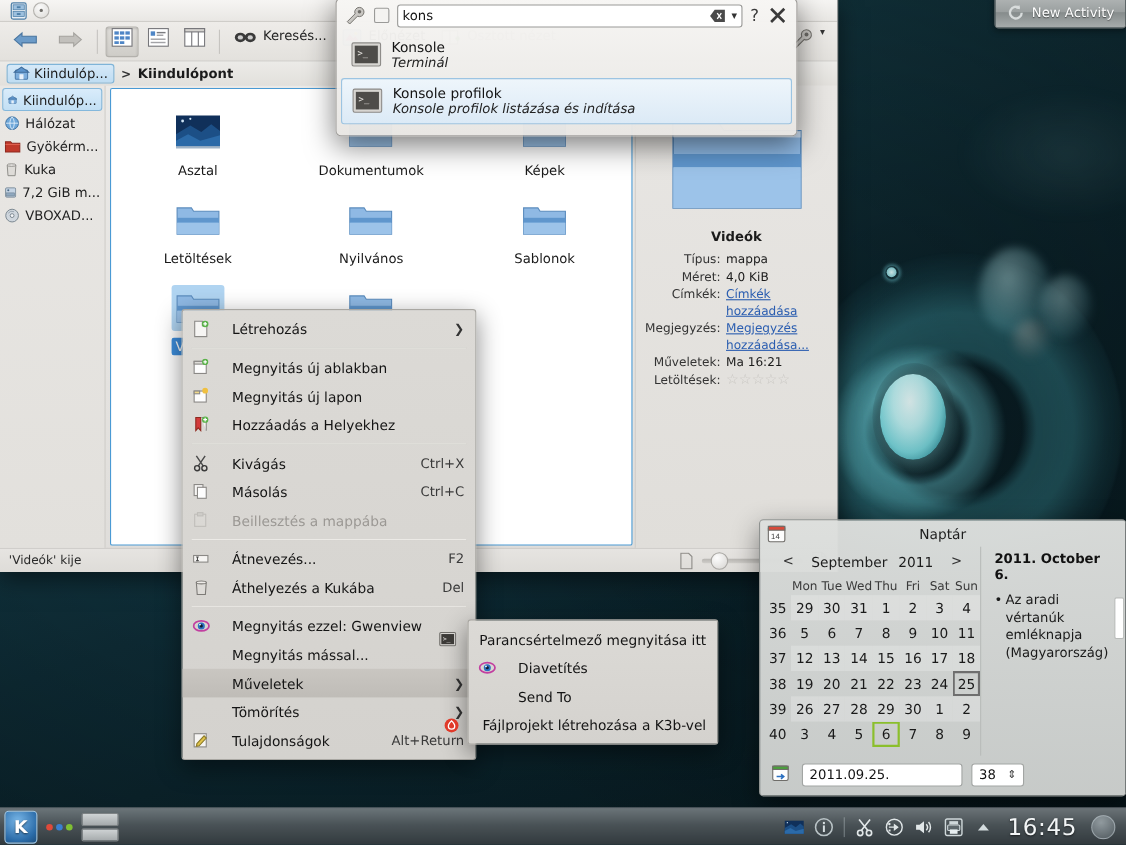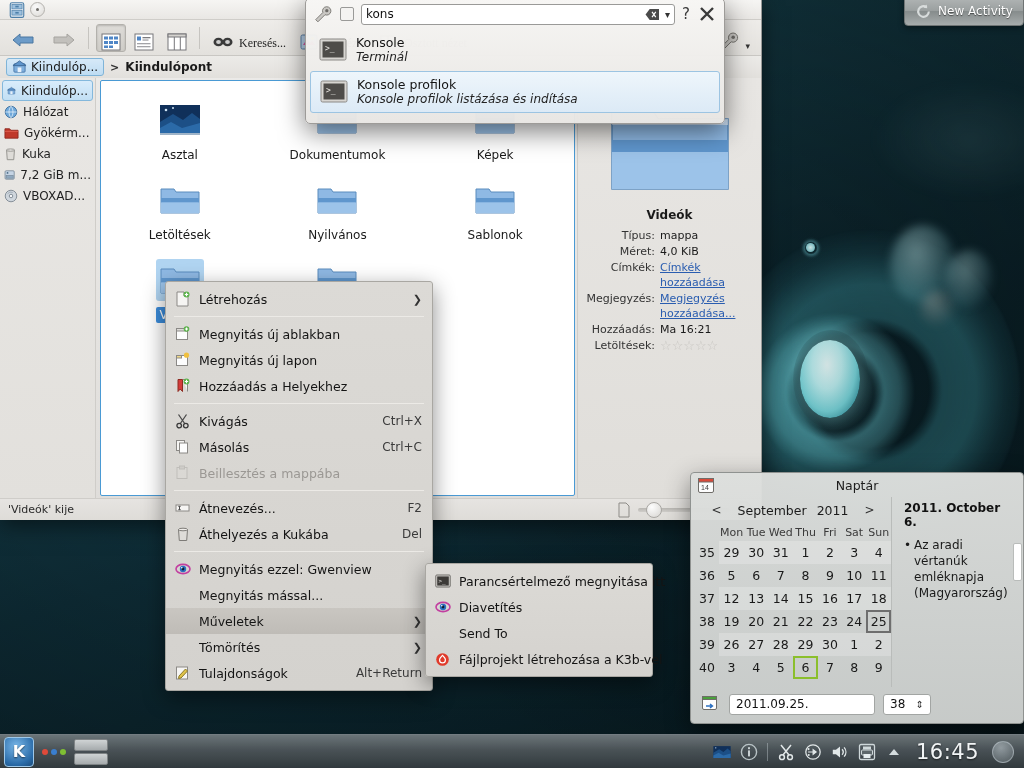--- a/index.html
+++ b/index.html
@@ -60,22 +60,22 @@
   
   #dolphin{left:0;top:0;width:762px;height:520px;
     background:linear-gradient(180deg,#edecea 0%,#e6e4e1 55%,#dfdddA 100%);
     border:1px solid #9a9a98;border-top:none;border-left:none;
     box-shadow:0 6px 20px rgba(0,0,0,0.5);}
   #dolphinTitle{height:20px;background:linear-gradient(180deg,#f6f5f3,#e9e7e4);
     border-bottom:1px solid #cfcdc9;position:relative;}
   .tb-ico{width:17px;height:17px;display:inline-block;vertical-align:middle;}
   #dolphinToolbar{height:36px;display:flex;align-items:center;gap:3px;padding:0 6px;
     background:linear-gradient(180deg,#eeece9,#e3e1dd);border-bottom:1px solid #c9c7c3;}
-  .tbtn{height:28px;min-width:28px;display:flex;align-items:flex-end;justify-content:center;
-    border-radius:3px;border:1px solid transparent;padding:0 4px;gap:5px;color:#252525;font-size:12px;font-family:Liberation Serif, serif;}
+  .tbtn{height:28px;min-width:28px;display:flex;align-items:flex-start;justify-content:center;
+    border-radius:3px;border:1px solid transparent;padding:0 4px;gap:5px;color:#252525;font-size:12px;}
   .tbtn.active{background:linear-gradient(180deg,#dedcd8,#cfcdc8);border:1px solid #b3b1ac;
     box-shadow:inset 0 1px 2px rgba(0,0,0,0.18);}
   .tsep{width:1px;height:22px;background:#c6c4c0;margin:0 4px;}
 
   #urlbar{height:22px;display:flex;align-items:center;gap:6px;padding:0 6px;
     background:linear-gradient(180deg,#ecebe8,#e2e0dc);}
   .crumb-home{display:flex;align-items:center;gap:4px;background:linear-gradient(180deg,#d6e9f8,#bedcf2);
      border:1px solid #7fb4d8;border-radius:3px;padding:1px 5px;font-size:12px;color:#1a1a1a;}
   .crumb-arrow{color:#333;font-weight:bold;font-size:11px;}
   .crumb-cur{font-weight:bold;color:#1a1a1a;font-size:12px;}
@@ -122,21 +122,21 @@
     display:flex;align-items:center;padding:0 4px;font-size:12px;color:#111;}
   .kr-res{display:flex;align-items:center;gap:9px;height:42px;padding:0 9px;margin:0 4px;border-radius:3px;}
   .kr-res.sel{background:linear-gradient(180deg,rgba(238,246,252,0.95),rgba(219,234,247,0.95));
     border:1px solid #9cc4e2;}
   .kr-name{font-size:12.5px;color:#141414;line-height:15px;}
   .kr-sub{font-size:12px;color:#222;font-style:italic;line-height:15px;}
 
   
   .kmenu{background:linear-gradient(180deg,#dcdad6 0%,#d4d2ce 100%);
     border:1px solid #a9a7a2;border-radius:3px;box-shadow:0 7px 22px rgba(0,0,0,0.45);padding:4px 0;}
-  .mi{display:flex;align-items:center;height:26px;padding:0 10px 0 8px;font-size:12.5px;color:#141414;gap:8px;white-space:nowrap;}
+  .mi{display:flex;align-items:center;height:26px;padding:0 10px 0 8px;font-size:12.5px;color:#141414;gap:20px;white-space:nowrap;justify-content:flex-end;}
   .mi.hl{background:linear-gradient(180deg,#c9c6c1,#bfbcb7);}
   .mi.dis{color:#9b9894;}
   .mi .mico{width:17px;height:17px;flex:none;display:flex;align-items:center;justify-content:center;}
   .mi .mlab{flex:1;}
   .mi .macc{color:#3a3a3a;font-size:12px;padding-left:18px;}
   .mi .marrow{font-size:11px;color:#333;}
   .msep{height:1px;background:#bab8b3;margin:4px 8px;border-bottom:1px solid #eceae6;}
   #ctxmenu{left:165px;top:281px;width:268px;}
   #submenu{left:425px;top:563px;width:228px;}
 
@@ -504,21 +504,21 @@
       </div>
       <div class="inforow">
         <div class="infok">Címkék:</div>
         <div class="infov infolink">Címkék hozzáadása</div>
       </div>
       <div class="inforow">
         <div class="infok">Megjegyzés:</div>
         <div class="infov infolink" style="max-width:96px">Megjegyzés hozzáadása...</div>
       </div>
       <div class="inforow">
-        <div class="infok">Hozzáadás:</div>
+        <div class="infok">Műveletek:</div>
         <div class="infov">Ma 16:21</div>
       </div>
       <div class="inforow">
         <div class="infok">Letöltések:</div>
         <div class="infov stars">☆☆☆☆☆</div>
       </div>
     </div>
   </div>
 
   <div id="dolphinStatus">

